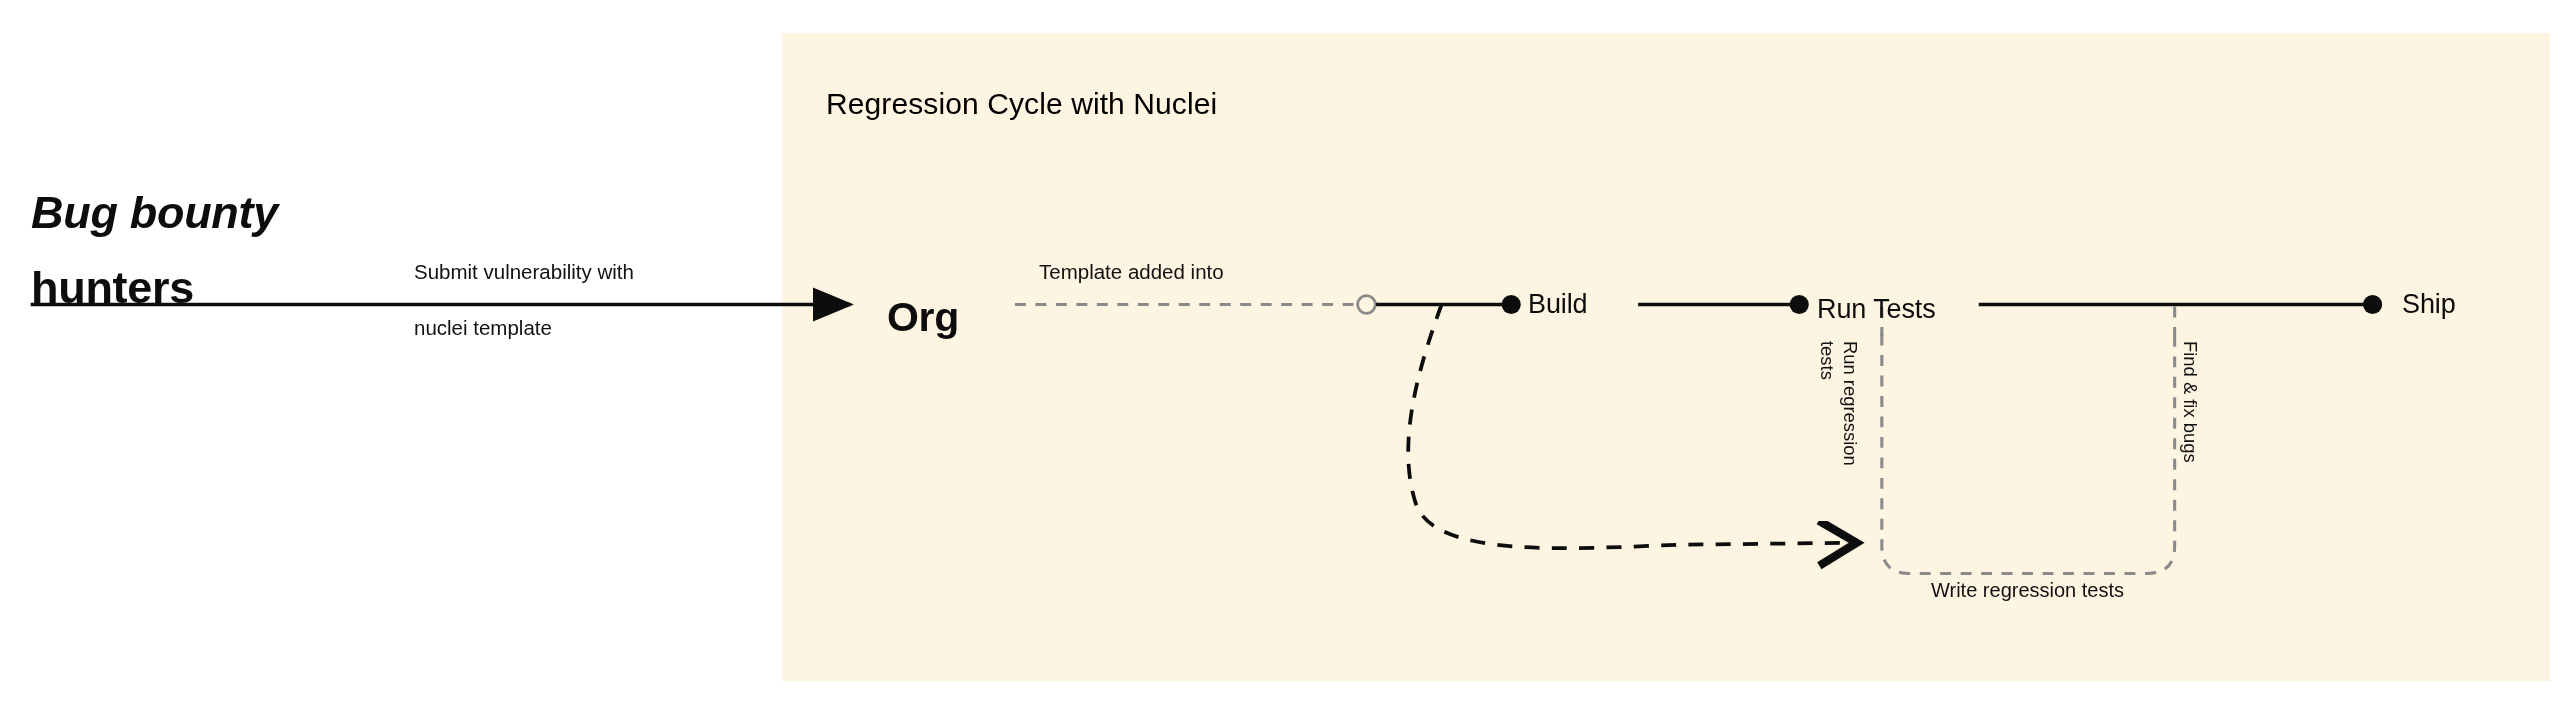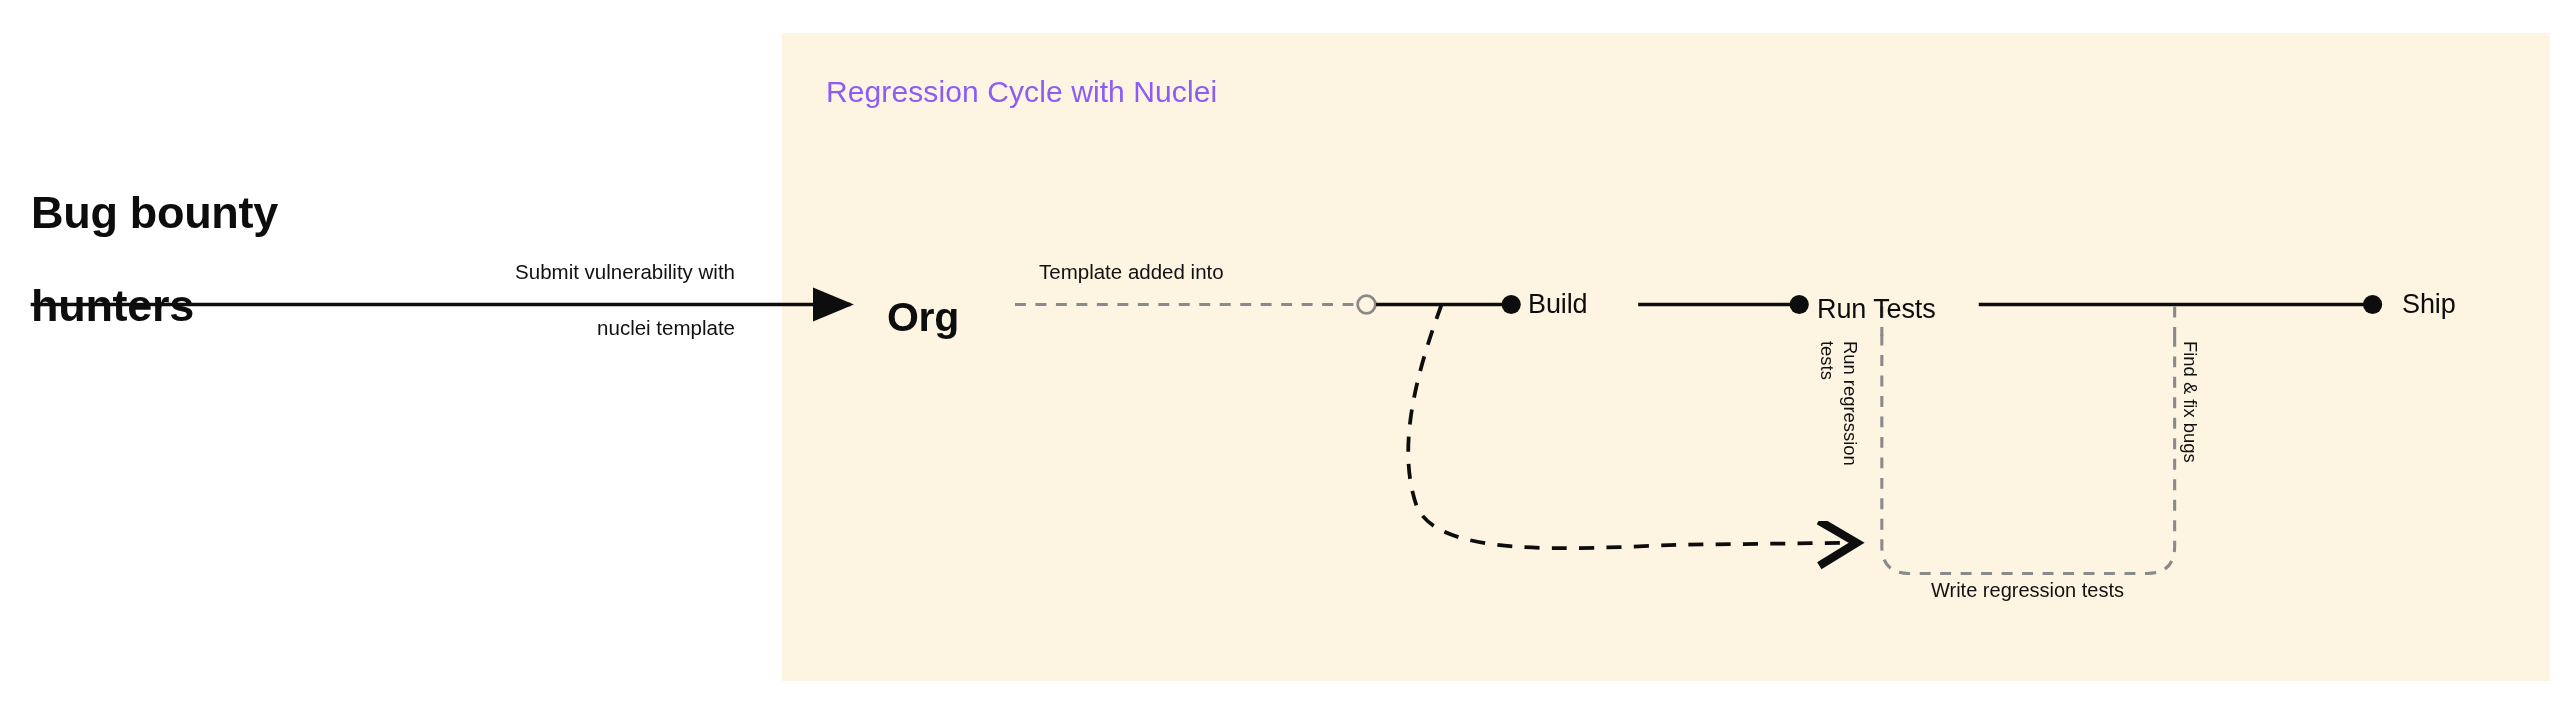--- a/index.html
+++ b/index.html
@@ -14,38 +14,38 @@
   svg.layer{position:absolute;left:0;top:0;width:2576px;height:723px;overflow:visible;}
   .abs{position:absolute;}
 
   
   #source-label{
     left:31px;top:183px;width:382px;
     font-size:45px;font-weight:700;color:#0d0d0d;
     line-height:60px;letter-spacing:-0.3px;
   }
   #source-label .ln{display:block;}
-  #source-line1{margin-bottom:33px;}
+  #source-line1{margin-bottom:15px;font-style:italic;}
 
   
   #submit-label{
     left:414px;top:258px;width:321px;
-    font-size:20.5px;color:#111111;line-height:27px;text-align:right;
+    font-size:20.5px;color:#111111;line-height:27px;
   }
   #submit-label .ln{display:block;}
   #submit-line2{margin-top:29px;}
 
   
   #panel{
     left:782px;top:33px;width:1768px;height:648px;
     background:#fdf4e1;
   }
   #panel-title{
-    left:826px;top:75px;
-    font-size:30px;color:#8b5cf6;font-weight:400;letter-spacing:0.1px;
+    left:826px;top:87px;
+    font-size:30px;color:#000000;font-weight:400;letter-spacing:0.1px;
   }
 
   
   .node-lg{font-size:41px;font-weight:700;color:#0d0d0d;letter-spacing:-0.3px;}
   .node-md{font-size:27px;font-weight:400;color:#0d0d0d;letter-spacing:-0.1px;}
   #node-org{left:887px;top:294px;}
   #node-build{left:1528px;top:289px;}
   #node-runtests{left:1817px;top:294px;}
   #node-ship{left:2394px;top:289px;margin-left:8px;}
 

